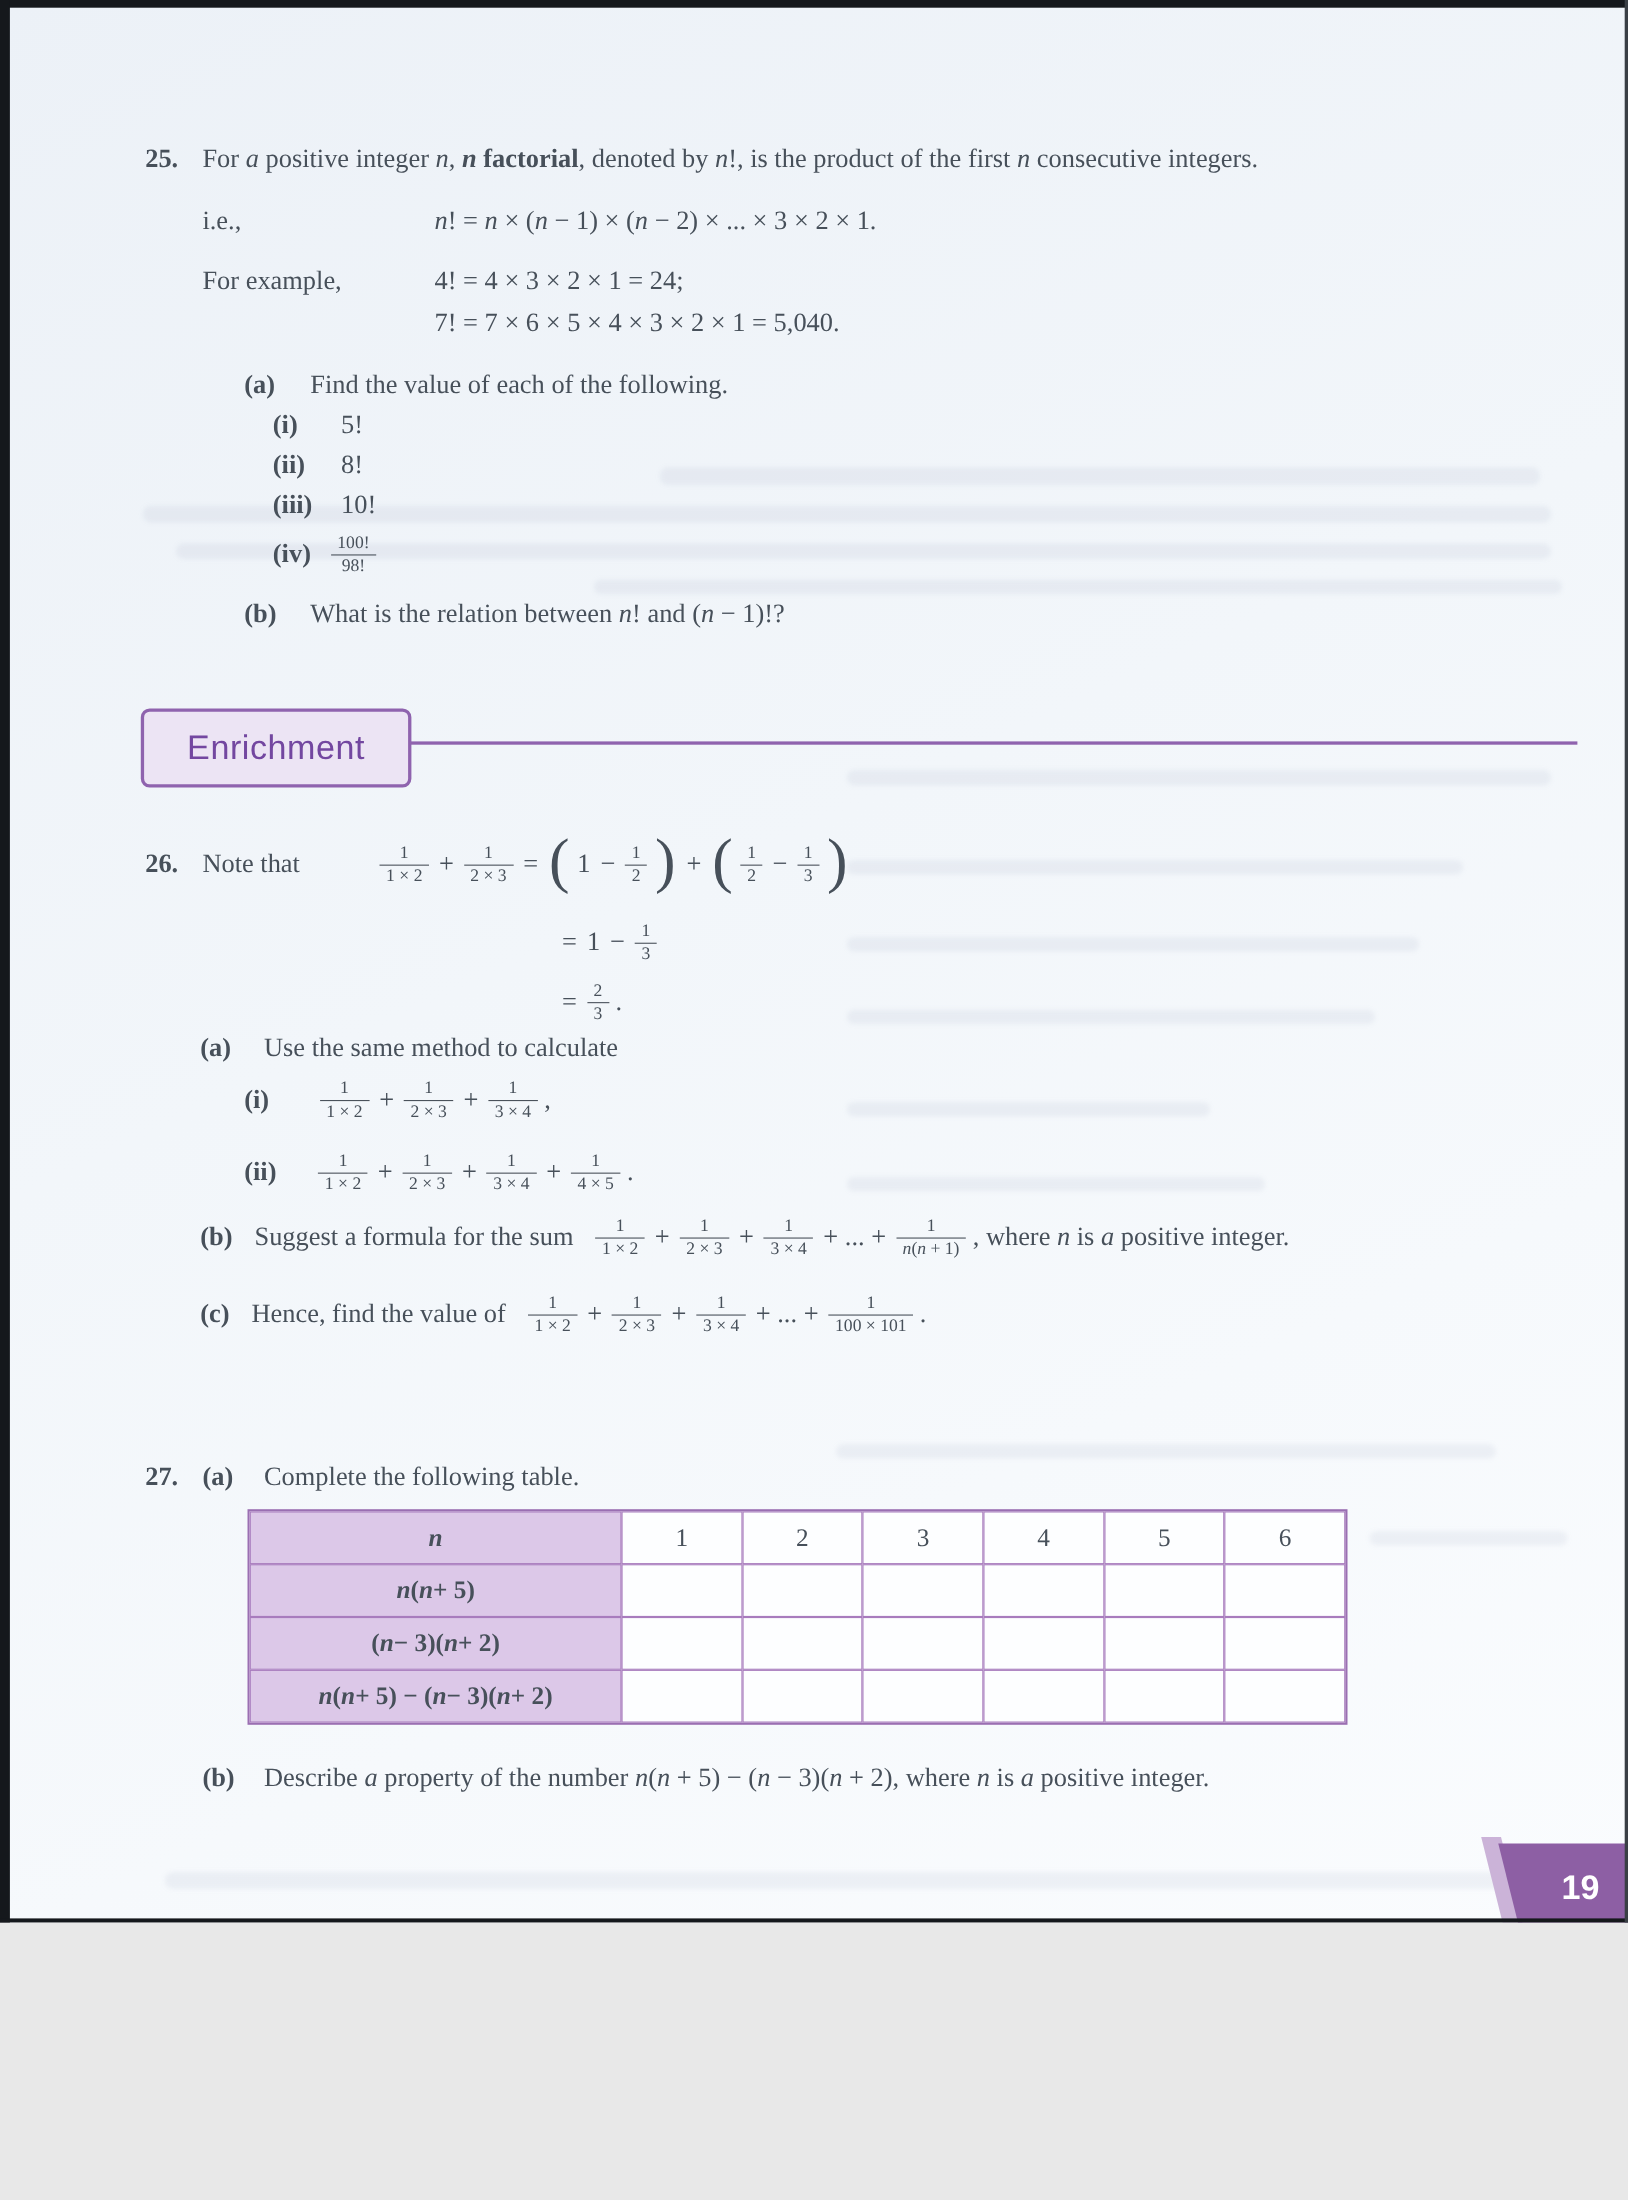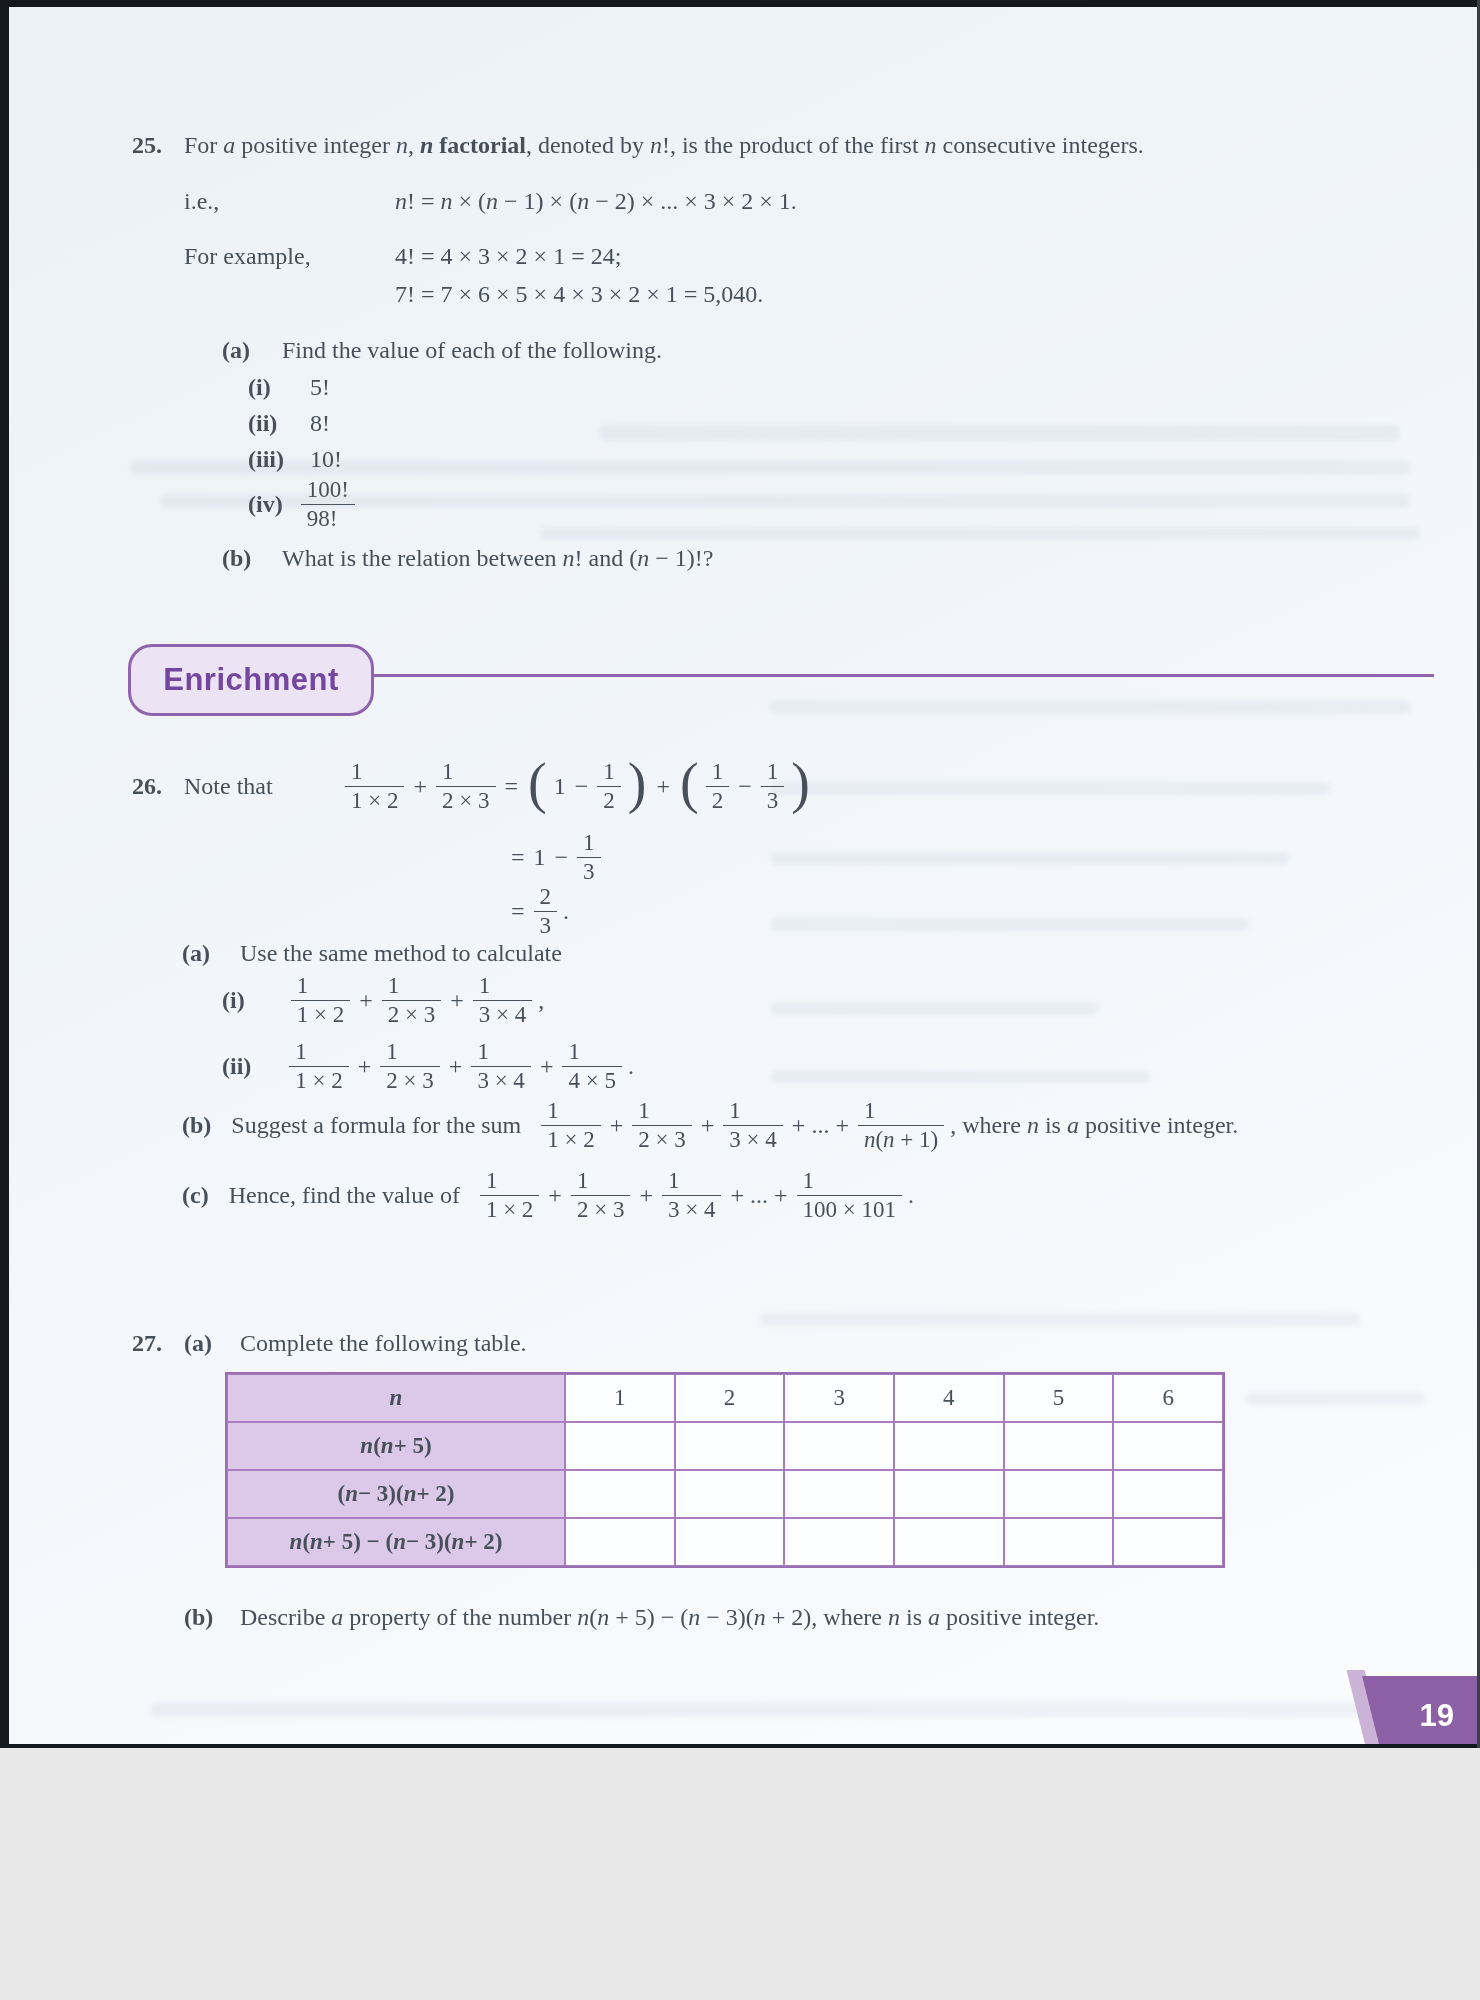--- a/index.html
+++ b/index.html
@@ -9,31 +9,31 @@
         font-family:"Liberation Serif",serif;color:#47505a;}
   
   .edge{position:absolute;background:#15181c;z-index:6;}
   
   .t{position:absolute;white-space:nowrap;font-size:24px;line-height:1.25;}
   .row{position:absolute;display:flex;align-items:center;white-space:nowrap;font-size:24px;}
   .b{font-weight:bold;}
   .gap18{margin-right:18px;}
   .gap14{margin-right:14px;}
   
-  .frac{display:inline-block;font-size:23px;line-height:1.12;vertical-align:middle;}
+  .frac{display:inline-block;text-align:center;font-size:16px;line-height:1.12;vertical-align:middle;}
   .frac .fn{display:block;border-bottom:1.7px solid #4a525b;padding:1px 6px;}
   .frac .fd{display:block;padding:1px 6px;}
   .op{padding:0 3px;}
   .eq{gap:6px;}
   .paren{font-size:56px;font-weight:300;line-height:0;transform:translateY(-3px);padding:0 1px;}
   
   .enrich{position:absolute;left:128px;top:644px;width:240px;height:66px;
-          border:3.5px solid #8f63ae;border-radius:24px;background:#ece4f4;
+          border:3.5px solid #8f63ae;border-radius:8px;background:#ece4f4;
           display:flex;align-items:center;justify-content:center;
-          font-family:"Liberation Sans",sans-serif;font-weight:bold;font-size:31px;
+          font-family:"Liberation Sans",sans-serif;font-weight:normal;font-size:31px;
           color:#7347a0;letter-spacing:.5px;z-index:2;}
   .enrich-line{position:absolute;left:366px;top:674px;width:1068px;height:3px;background:#8f63ae;}
   
   .tbl{position:absolute;left:225px;top:1372px;width:996px;display:grid;
        grid-template-columns:338px repeat(6,1fr);grid-auto-rows:48px;
        border:2.5px solid #9a6fb2;background:#fdfeff;}
   .tbl>div{border:1px solid #a87cbd;display:flex;align-items:center;justify-content:center;
            font-size:23px;}
   .tbl .hdr{background:#dcc8e8;font-weight:bold;}
   

